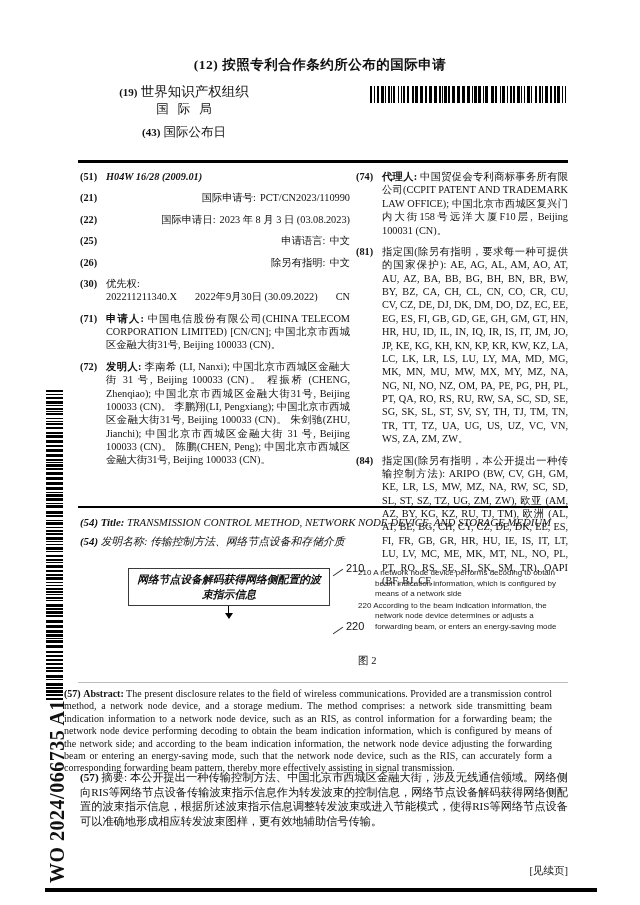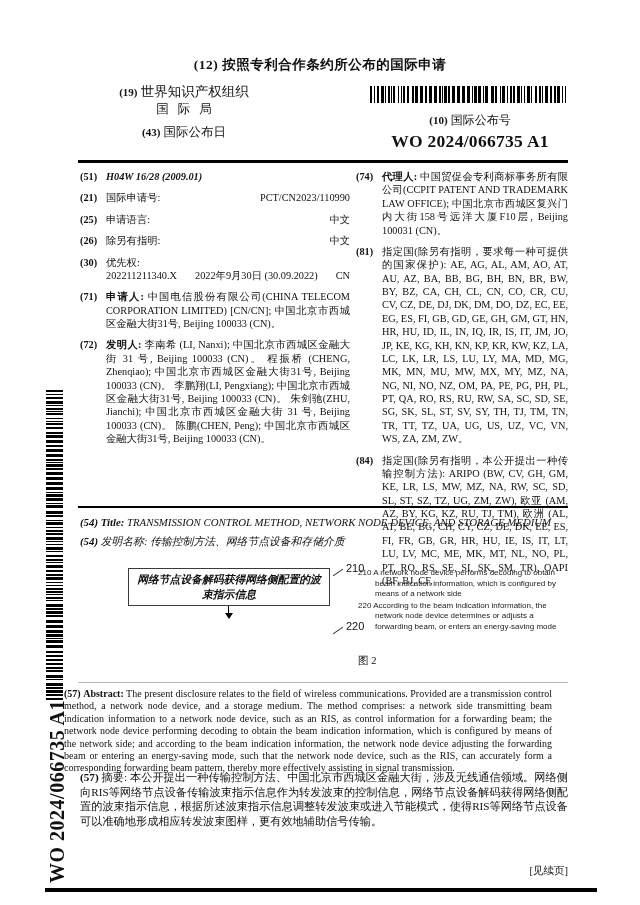--- a/index.html
+++ b/index.html
@@ -37,21 +37,21 @@
 
   .rule-thick {left:78px; width:490px; height:3px; background:#000;}
   .rule-top {top:160px;}
 
   
   .col {line-height:1.3; font-size:10.3px; text-align:justify;}
   .col-left  {top:170px; left:80px;  width:270px;}
   .col-right {top:170px; left:356px; width:212px;}
   .field {position:relative; padding-left:26px; margin-bottom:8px;}
   .field .fnum {position:absolute; left:0; top:0; font-weight:bold;}
-  .kv {display:flex; justify-content:space-between; gap:4px;}
+  .kv {display:flex; justify-content:flex-end; gap:4px;}
   .ipc-val {font-weight:bold; font-style:italic;}
   .prio-row {display:flex; justify-content:space-between; gap:4px;}
 
   
   .rule-thin {top:506px; left:78px; width:490px; height:1.5px; background:#000;}
   .title-block {top:514px; left:80px; width:488px; font-size:10.8px; line-height:1.5;font-style:italic;}
   .title-block .row {margin-bottom:3px;}
 
   
   .figure {top:560px; left:80px; width:488px; height:126px;}
@@ -214,40 +214,40 @@
       <i style="width:2px;background:#fff"></i>
       <i style="width:2px"></i>
       <i style="width:1px;background:#fff"></i>
       <i style="width:3px"></i>
       <i style="width:2px;background:#fff"></i>
       <i style="width:1px"></i>
       <i style="width:2px;background:#fff"></i>
       <i style="width:1px"></i>
     </div>
 
-  <div class="abs pubnum-block">
-    <div class="pubnum-label">
-      <span class="num">(10)</span>
-      <span>国际公布号</span>
-    </div>
-    <div class="pubnum-value">WO 2024/066735 A1</div>
-  </div>
 
   <div class="abs rule-thick rule-top"></div>
 
   <div class="abs col col-left">
     <div class="field">
       <span class="fnum">(51)</span>
       <div class="ipc-val">H04W 16/28 (2009.01)</div>
     </div>
     <div class="field">
       <span class="fnum">(21)</span>
       <div class="kv">
         <span>国际申请号:</span>
         <span>PCT/CN2023/110990</span>
+      </div>
+    </div>
+    <div class="field">
+      <span class="fnum">(22)</span>
+      <div class="kv">
+        <span>国际申请日:</span>
+        <span>2023 年 8 月 3 日 (03.08.2023)</span>
       </div>
     </div>
     <div class="field">
       <span class="fnum">(25)</span>
       <div class="kv">
         <span>申请语言:</span>
         <span>中文</span>
       </div>
     </div>
     <div class="field">

